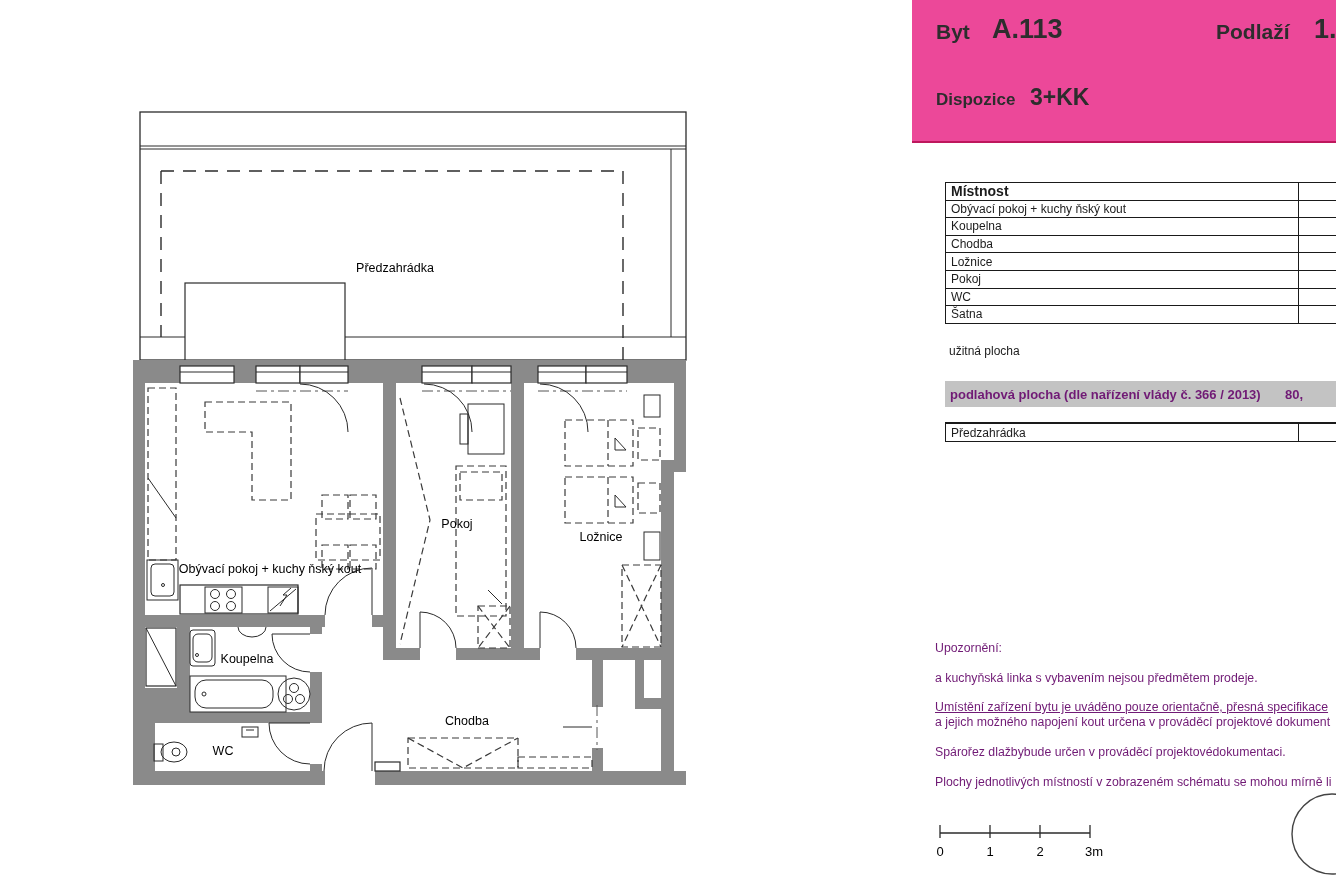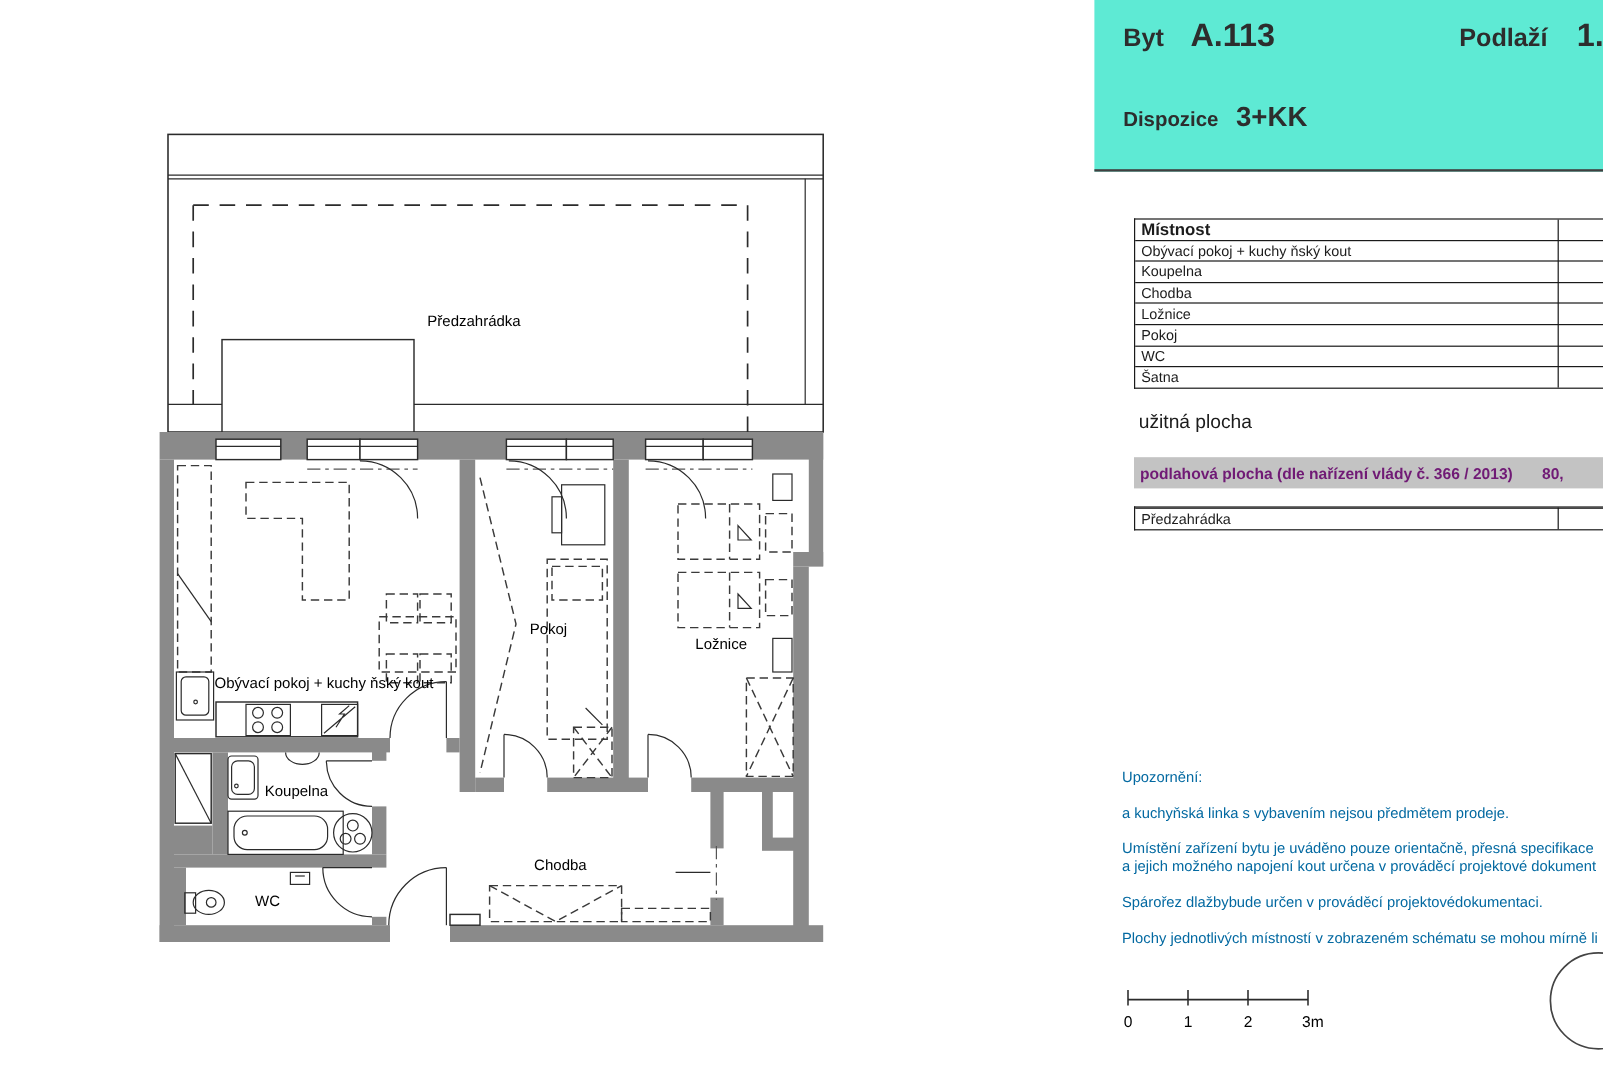--- a/index.html
+++ b/index.html
@@ -12,21 +12,21 @@
   .wall{fill:#8a8a8a;stroke:none;}
   .thin{fill:none;stroke:#2b2b2b;stroke-width:1.3;}
   .thinf{fill:#ffffff;stroke:#2b2b2b;stroke-width:1.2;}
   .thin1{fill:none;stroke:#2b2b2b;stroke-width:1;}
   .dash{fill:none;stroke:#3a3a3a;stroke-width:1.2;stroke-dasharray:7 4;}
   .dashlg{fill:none;stroke:#2b2b2b;stroke-width:1.4;stroke-dasharray:13 9;}
   .dadot{fill:none;stroke:#555;stroke-width:1;stroke-dasharray:11 4 3 4;}
   .arc{fill:none;stroke:#2b2b2b;stroke-width:1;}
 
   .hdr-box{position:absolute;left:912px;top:0;width:424px;height:141px;
-    background:#5eead4;border-bottom:2px solid #404040;}
+    background:#ec4899;border-bottom:2px solid #be185d;}
   .hdr-box span{position:absolute;font-weight:bold;color:#2d2d2d;white-space:nowrap;}
   .lbl-byt{left:24px;top:20px;font-size:21px;}
   .val-byt{left:80px;top:14px;font-size:27px;}
   .lbl-podlazi{left:304px;top:20px;font-size:21px;}
   .val-podlazi{left:402px;top:14px;font-size:27px;}
   .lbl-dispozice{left:24px;top:90px;font-size:17px;}
   .val-dispozice{left:118px;top:84px;font-size:23px;}
 
   .tbl{position:absolute;left:945px;width:442px;background:#fff;
     border:1.4px solid #1a1a1a;border-right:none;box-sizing:border-box;}
@@ -35,33 +35,33 @@
     display:flex;align-items:center;white-space:nowrap;overflow:hidden;}
   .tbl-row.first{border-top:none;}
   .tbl-head{font-weight:bold;font-size:14px;}
   .rooms-tbl{top:182px;}
   .rooms-tbl .tbl-head{height:22px;}
   .rooms-tbl .tbl-row{height:16.6px;}
   .other-tbl{top:422px;}
   .other-tbl .tbl-head{height:23px;font-size:13.5px;}
   .other-tbl .tbl-row{height:17px;}
 
-  .uzitna{position:absolute;left:949px;top:344px;font-size:16px;}
+  .uzitna{position:absolute;left:949px;top:344px;font-size:12px;}
 
   .area-bar{position:absolute;left:945px;top:381px;width:391px;height:26px;
     background:#c3c3c3;font-size:13px;font-weight:bold;color:#701a75;
     display:flex;align-items:center;white-space:nowrap;overflow:hidden;}
   .area-bar .a-lbl{padding-left:5px;}
   .area-bar .a-val{position:absolute;left:340px;}
 
   .notes{position:absolute;left:935px;top:0;width:401px;height:834px;
-    font-size:12.3px;color:#0369a1;overflow:hidden;}
+    font-size:12.3px;color:#701a75;overflow:hidden;}
   .notes div{position:absolute;white-space:nowrap;}
   .nl0{top:641px;}.nl1{top:656px;}.nl2{top:671px;}
-  .nl3{top:700px;}.nl4{top:715px;}
+  .nl3{top:700px;text-decoration:underline;}.nl4{top:715px;}
   .nl5{top:745px;}
   .nl6{top:775px;}
 </style>
 </head>
 <body>
 
 <svg width="1336" height="891" viewBox="0 0 1336 891" style="position:absolute;left:0;top:0;">
 
   <g>
     <rect class="thin" x="140" y="112" width="546" height="248"></rect>

